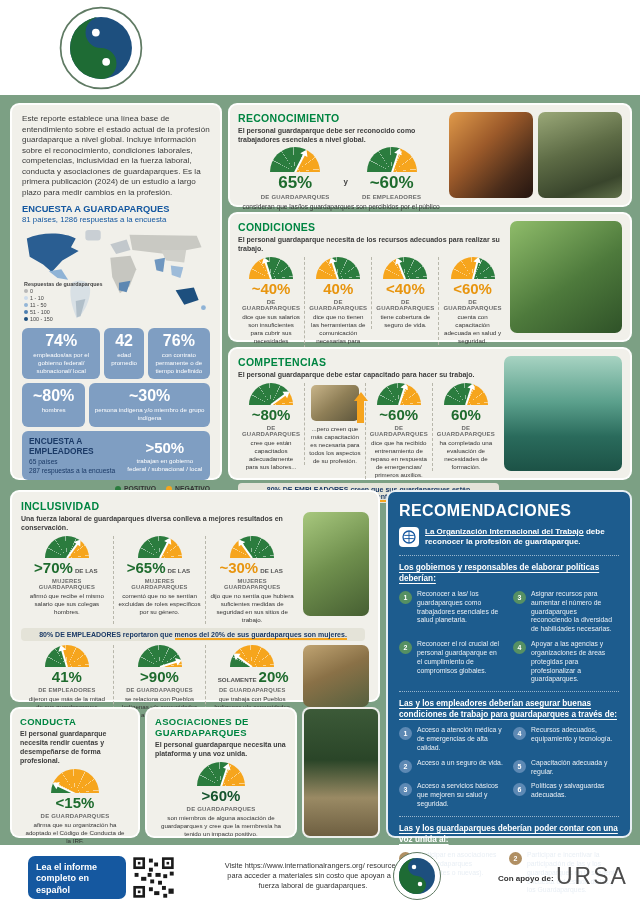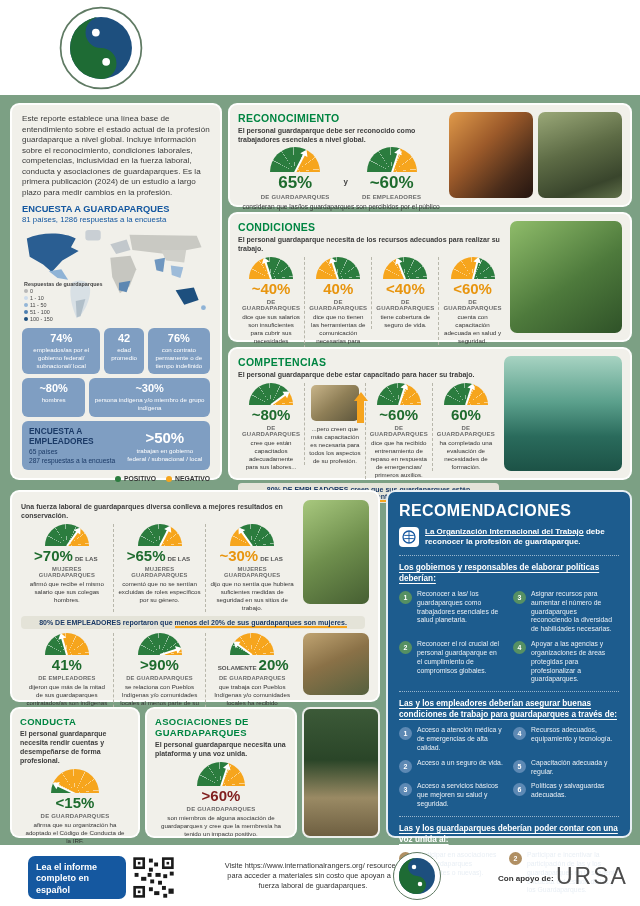--- a/index.html
+++ b/index.html
@@ -38,21 +38,21 @@
   .survey-t{color:#1558A0;font-weight:800;font-size:9.3px;margin-top:6px;}
   .survey-s{color:#1558A0;font-size:7.8px;margin-top:1px;}
   .mapwrap{position:relative;height:96px;margin-top:3px;}
   .maplegend{position:absolute;left:0;bottom:0;font-size:5.4px;color:#444;background:rgba(241,240,234,.7);padding:1px 2px;border-radius:3px;}
   .maplegend .t{font-weight:700;margin-bottom:1px;}
   .ml-row{display:flex;align-items:center;gap:2px;margin-top:1px;}
   .ml-dot{width:4px;height:4px;border-radius:50%;flex:none;}
   .sgrid{display:flex;flex-direction:column;gap:4px;margin-top:5px;}
   .srow{display:flex;gap:4px;}
   .sbox{background:#7F9EC2;border-radius:6px;color:#fff;text-align:center;padding:5px 3px;box-sizing:border-box;}
-  .sval{font-size:11px;font-weight:800;line-height:1;}
+  .sval{font-size:16px;font-weight:800;line-height:1;}
   .slab{font-size:6.2px;line-height:1.25;margin-top:2px;}
   .empbox{background:#7F9EC2;border-radius:6px;display:flex;gap:6px;padding:6px 7px;box-sizing:border-box;align-items:center;}
   .empbox .lt{flex:1.2;text-align:left;}
   .empbox .lt .t{color:#1b3a66;font-weight:800;font-size:8.4px;line-height:1.15;}
   .empbox .lt .s{color:#1b3a66;font-size:6.6px;margin-top:2px;}
   .empbox .rt{flex:1;text-align:center;color:#fff;}
   .empbox .rt .v{font-size:15px;font-weight:800;}
   .empbox .rt .l{font-size:6.2px;line-height:1.25;margin-top:1px;}
   .pn-legend{display:flex;justify-content:flex-end;gap:10px;margin-top:5px;font-size:6.8px;font-weight:800;color:#333;align-items:center;}
   .dot{width:6px;height:6px;border-radius:50%;display:inline-block;margin-right:3px;vertical-align:-1px;}
@@ -331,20 +331,21 @@
             <div class="stat-desc">ha completado una evaluación de necesidades de formación.</div>
           </div>
         </div>
         <div class="emp-bar"><span>80% DE EMPLEADORES creen que sus guardaparques están </span><span class="ul">capacitados/as adecuadamente para sus labores.</span></div>
       </div>
       <div class="photo ph-divers" style="width:118px"></div>
     </div>
   </div>
 
   <div class="card incl">
+    <div class="sec-title">INCLUSIVIDAD</div>
     <div class="incl-row">
       <div class="grow">
         <div class="sec-sub">Una fuerza laboral de guardaparques diversa conlleva a mejores resultados en conservación.</div>
         <div class="items" style="margin-top:4px">
           <div class="stat-item">
             <div class="gauge" style="width: 44px; height: 22px; background: conic-gradient(from 270deg at 50% 100%, rgb(43, 124, 62) 0deg, rgb(43, 124, 62) 126deg, rgb(246, 165, 29) 126deg, rgb(246, 165, 29) 180deg, transparent 180deg, transparent 360deg);">
                 <i class="needle" style="transform: rotate(36deg);"></i>
               </div>
             <div class="vline"><span class="stat-value" style="color: rgb(30, 107, 46);">&gt;70%</span><span class="suffix">DE LAS</span></div>
             <div class="stat-of">MUJERES GUARDAPARQUES</div>
@@ -417,21 +418,21 @@
     </div>
   </div>
 
   <div class="card asoc">
     <div class="sec-title" style="font-size:9.5px">ASOCIACIONES DE GUARDAPARQUES</div>
     <div class="sec-sub">El personal guardaparque necesita una plataforma y una voz unida.</div>
     <div class="stat-item" style="margin-top:4px">
       <div class="gauge" style="width: 48px; height: 24px; background: conic-gradient(from 270deg at 50% 100%, rgb(43, 124, 62) 0deg, rgb(43, 124, 62) 108deg, rgb(246, 165, 29) 108deg, rgb(246, 165, 29) 180deg, transparent 180deg, transparent 360deg);">
           <i class="needle" style="transform: rotate(18deg);"></i>
         </div>
-      <div class="vline"><span class="stat-value" style="color: #7f1d1d;">&gt;60%</span></div>
+      <div class="vline"><span class="stat-value" style="color: #14532d;">&gt;60%</span></div>
       <div class="stat-of">DE GUARDAPARQUES</div>
       <div class="stat-desc">son miembros de alguna asociación de guardaparques y cree que la membresía ha tenido un impacto positivo.</div>
     </div>
   </div>
 
   <div class="photo-river ph-riverg"></div>
 
   <div class="reco">
     <h1>RECOMENDACIONES</h1>
     <div class="ilo-row">

